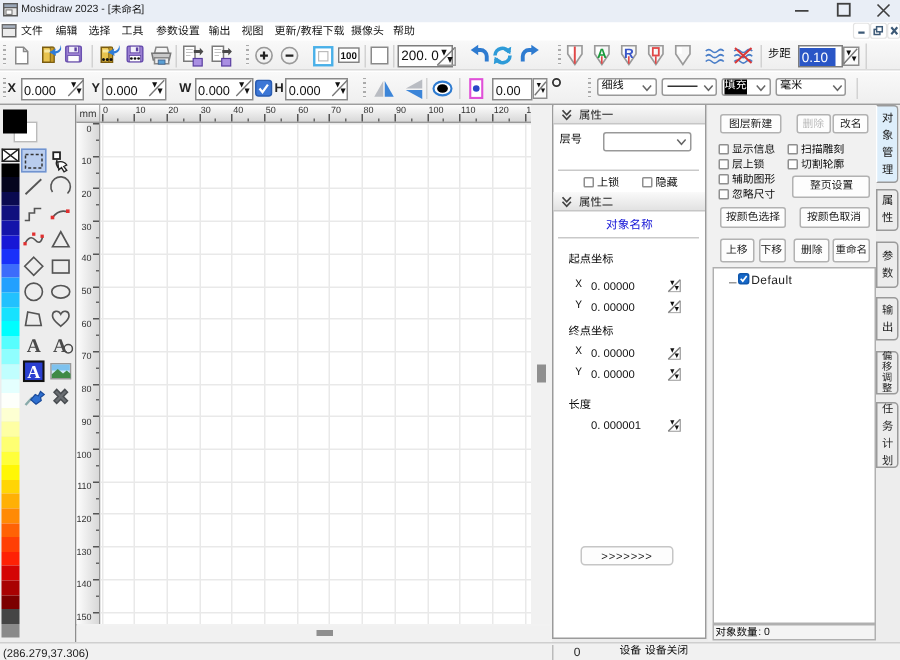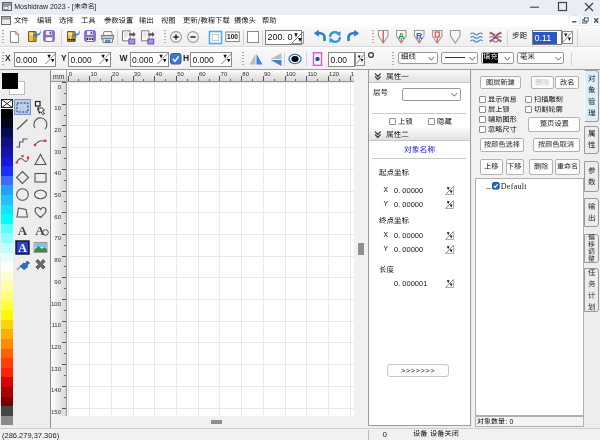--- a/index.html
+++ b/index.html
@@ -360,21 +360,21 @@
     </svg>
     <div class="sep1" style="left:507px;top:30px;height:15px"></div>
     <svg style="position:absolute;left:512px;top:31.5px;" width="16.2" height="8.5">
       <g fill="#111" transform="translate(0,6.16) scale(0.076)">
         <use href="#g61" x="0"></use>
         <use href="#g86" x="100"></use>
       </g>
     </svg>
     <div class="abs" style="left:531.5px;top:30px;width:30px;height:15px;border:1px solid #7d7d7d;background:#fff"></div>
     <div class="abs" style="left:533px;top:31.5px;width:24px;height:12px;background:#2a56c6"></div>
-    <div class="abs" style="left:534.5px;top:32.5px;font-size:9px;color:#fff">0.11</div>
+    <div class="abs" style="left:534.5px;top:32.5px;font-size:9px;color:#fff">0.10</div>
     <div class="abs" style="left:561.5px;top:31px;width:11px;height:13px;border:1px solid #8d8d8d;background:#fbfbfb"></div>
     <svg class="abs" style="left:562px;top:32px" width="11" height="11">
       <path d="M0.5 10.5 L9.5 0.5" stroke="#777" stroke-width="0.9"></path>
       <path d="M2.2 1.6 l3.2 0 l-1.6 3.4 z" fill="#111"></path>
       <path d="M5.8 5.6 l3.2 0 l-1.6 3.4 z" fill="#111"></path>
     </svg>
     <div class="sep1" style="left:577px;top:29px;height:17px"></div>
     <div class="abs" style="left:0;top:47.5px;width:600px;height:21px;background:linear-gradient(#f9f9f9,#efefef)"></div>
     <div class="abs" style="left:0;top:68.5px;width:600px;height:1.2px;background:#9e9e9e"></div>
     <div class="abs" style="left:1.5px;top:52px;width:2px;height:14px;background:repeating-linear-gradient(#aaa 0 1px,#f4f4f4 1px 3px)"></div>
@@ -978,21 +978,21 @@
         <use href="#g26" x="100"></use>
         <use href="#g25" x="200"></use>
       </g>
     </svg>
     <div class="abs" style="left:475px;top:177.5px;width:108.5px;height:238px;background:#fff;border:1px solid #b0b0b0"></div>
     <div class="abs" style="left:485.9px;top:187.5px;width:5.5px;height:1px;background:#999"></div>
     <svg class="abs" style="left:491.8px;top:181.9px" width="8" height="8">
 <rect x="0.5" y="0.5" width="6.6" height="6.6" rx="1.2" fill="#1668c9" stroke="#0f56ab"></rect>
 <path d="M1.8 3.8 l1.4 1.6 l2.6-3.4" fill="none" stroke="#fff" stroke-width="1.1"></path>
     </svg>
-    <div class="abs" style="left:500.8px;top:181.8px;font-size:8px;font-family:Liberation Serif, serif;color:#222;letter-spacing:0.3px">Default</div>
+    <div class="abs" style="left:500.8px;top:181.8px;font-size:8px;font-family:Liberation Sans, sans-serif;color:#222;letter-spacing:0.3px">Default</div>
     <div class="abs" style="left:475px;top:415.5px;width:108.5px;height:11.5px;background:#f4f4f4;border:1px solid #b0b0b0"></div>
     <svg style="position:absolute;left:476.5px;top:418px;" width="29" height="7.8">
       <g fill="#111" transform="translate(0,5.67) scale(0.07)">
         <use href="#g33" x="0"></use>
         <use href="#g84" x="100"></use>
         <use href="#g53" x="200"></use>
         <use href="#g94" x="300"></use>
       </g>
     </svg>
     <div class="abs" style="left:505.5px;top:417.5px;font-size:7px;color:#111">: 0</div>

